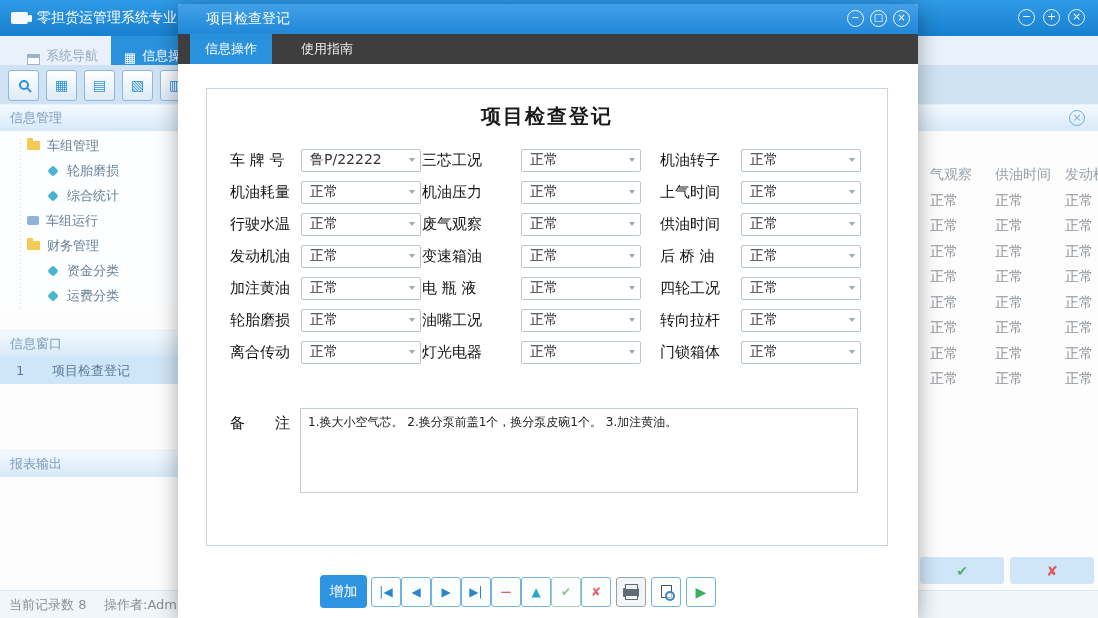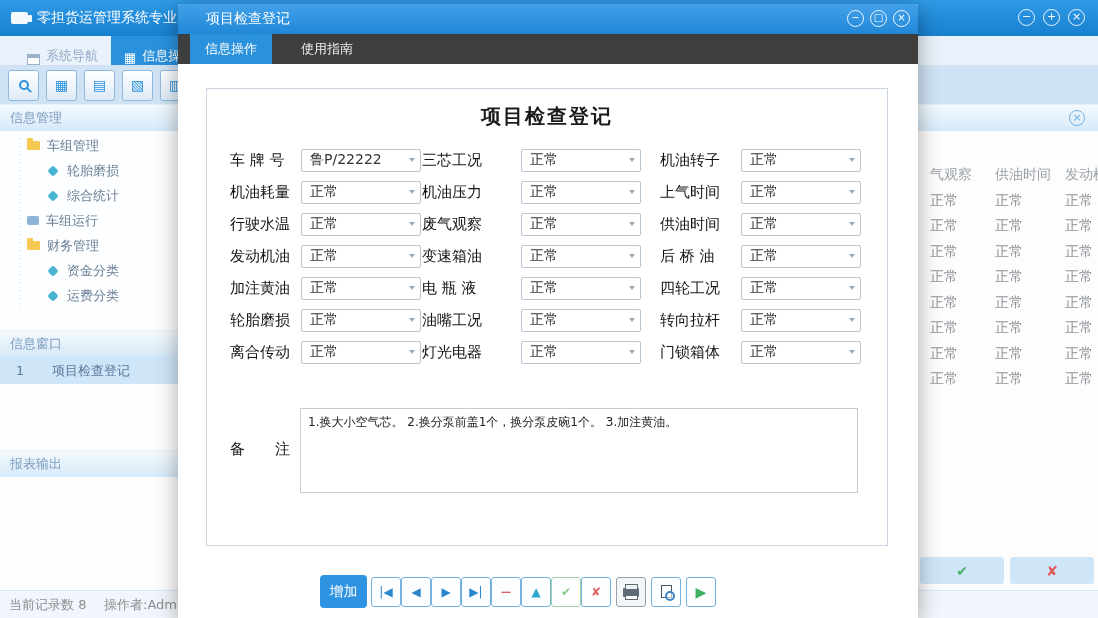--- a/index.html
+++ b/index.html
@@ -71,21 +71,21 @@
   .field-cell { display:flex; align-items:center; }
   .f-label { display:inline-block; width:63px; font-size:15px; color:#141414; white-space:pre; flex-shrink:0; }
   .f-control { width:120px; height:23px; border:1px solid #b9c6d4; border-radius:2px; background:#fff; display:flex; align-items:center; justify-content:space-between; padding:0 5px 0 8px; font-size:14px; color:#333; }
   .field-cell:nth-of-type(3n+1) .f-control { margin-left:8px; }
   .field-cell:nth-of-type(3n+2) .f-control { margin-left:36px; }
   .field-cell:nth-of-type(3n)   .f-control { margin-left:18px; }
   .f-value { overflow:hidden; white-space:nowrap; }
   .f-control[data-icon="chevron-down-icon"] .f-suffix { width:0; height:0; border-left:3.5px solid transparent; border-right:3.5px solid transparent; border-top:4px solid #9aaabb; }
   .f-control[data-icon="calendar-icon"] .f-suffix { width:14px; height:13px; border:1px solid #4a94d8; background:linear-gradient(#4a94d8 0 3px,#fff 3px); flex-shrink:0; }
 
-  .remarks-label { position:absolute; left:23px; top:325px; width:63px; font-size:15px; color:#141414; white-space:pre;margin-top:26px; }
+  .remarks-label { position:absolute; left:23px; top:325px; width:63px; font-size:15px; color:#141414; white-space:pre; }
   .remarks-area { position:absolute; left:93px; top:319px; width:558px; height:85px; border:1px solid #c4ccd4; font-family:"DejaVu Sans","Liberation Sans",sans-serif; font-size:12px; color:#222; padding:5px 7px; resize:none; line-height:1.45; }
 
   .dlg-toolbar { position:absolute; left:142px; bottom:10px; display:flex; align-items:center; }
   .btn-add { width:47px; height:33px; background:#2e93e0; color:#fff; font-size:14px; border-radius:4px; display:flex; align-items:center; justify-content:center; }
   .ibtn { width:30px; height:30px; border:1px solid #74b2e0; border-radius:3px; background:#fdfeff; display:flex; align-items:center; justify-content:center; font-size:12px; color:#2a86cc; }
   .ibtn.first { margin-left:4px; }
   .ibtn.red { color:#e05a5a; font-size:15px; } .ibtn.teal { color:#2ba7cc; }
   .ibtn.green { color:#8bc98b; border-color:#9fd0a8; } .ibtn.rx { color:#e06565; }
   .ibtn.m { margin-left:5px; }
   .ibtn.grayb { border-color:#93a1ae; background:#f3f6f9; }

